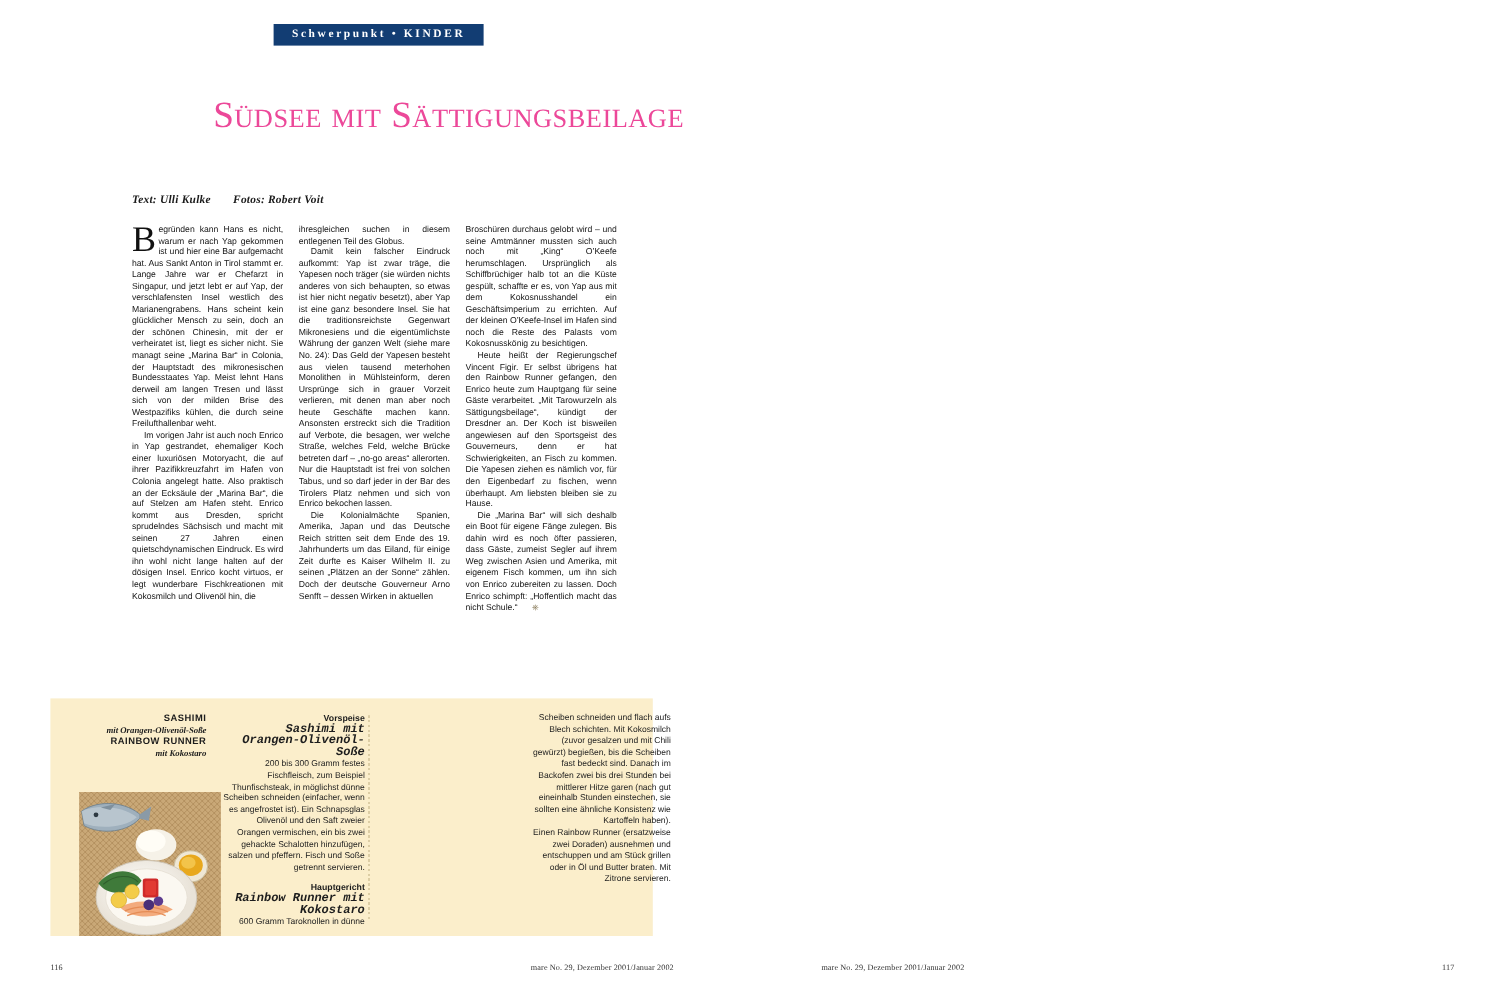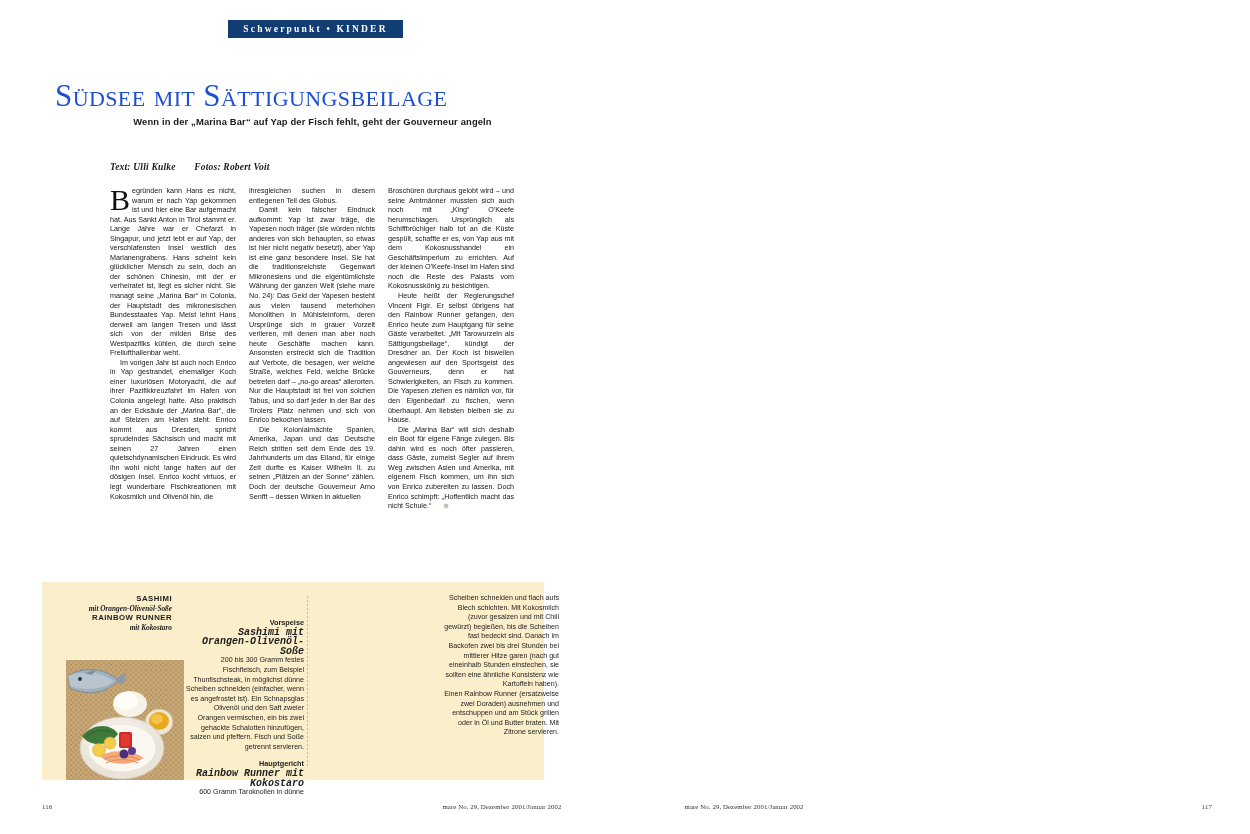--- a/index.html
+++ b/index.html
@@ -27,26 +27,26 @@
     text-align:center;
     line-height:18px;
     height:18px;
     white-space:nowrap;
   }
   .badge-left{left:228px;top:20px;width:175px;}
 
   
   .headline{
     position:absolute;left:55px;top:78px;width:515px;
-    text-align:left;
+    text-align:right;
     font-family:"Liberation Serif",serif;
     font-weight:normal;
     font-size:31px;
     letter-spacing:0.4px;
-    color:#1d4ed8;
+    color:#ec4899;
     font-variant:small-caps;
     text-transform:none;
     white-space:nowrap;
   }
   .subhead{
     position:absolute;left:55px;top:116px;width:515px;
     text-align:center;
     font-size:9.4px;
     font-weight:bold;
     letter-spacing:0.15px;
@@ -94,21 +94,21 @@
   .endmark{display:inline-block;color:#7a6a45;font-size:7px;}
 
   
   .recipe{
     position:absolute;left:42px;top:582px;
     width:502px;height:198px;
     background:#FBEECB;
   }
   .rec-col{position:absolute;top:12px;font-size:7.1px;line-height:9.6px;color:#1d1d1d;text-align:right;}
   .rec-c1{left:12px;width:118px;}
-  .rec-c2{left:144px;width:118px;margin-top:24px;}
+  .rec-c2{left:144px;width:118px;}
   .rec-c4{left:373px;width:120px;margin-left:24px;}
   .rec-title{font-weight:bold;font-size:7.8px;letter-spacing:.45px;}
   .rec-sub{font-style:italic;font-size:7.3px;font-family:"Liberation Serif",serif;font-weight:bold;}
   .rec-h{font-weight:bold;font-size:7.3px;}
   .rec-i{font-style:italic;font-weight:bold;font-size:10px;font-family:Liberation Mono, monospace;}
   .rec-body{font-size:7.1px;line-height:9.6px;}
   .rec-gap{height:7px;}
   .divider{
     position:absolute;top:14px;left:265px;width:1px;height:170px;
     background:repeating-linear-gradient(to bottom,#c9b98c 0 2px,transparent 2px 4px);
@@ -136,21 +136,20 @@
 <body>
 
 <div class="spread">
 
   <div class="page page-left">
 
     <div class="badge badge-left">Schwerpunkt • KINDER</div>
 
     <div class="headline">Südsee mit Sättigungsbeilage</div>
 
-    <div class="subhead">Wenn in der „Marina Bar“ auf Yap der Fisch fehlt, geht der Gouverneur angeln</div>
 
     <div class="byline">
       <span>Text: Ulli Kulke</span>
       <span>Fotos: Robert Voit</span>
     </div>
 
     <div class="cols">
       <div class="col">
         <p class="first"><span class="dropcap">B</span><span>egründen kann Hans es nicht, warum er nach Yap gekommen ist und hier eine Bar aufgemacht hat. Aus Sankt Anton in Tirol stammt er. Lange Jahre war er Chefarzt in Singapur, und jetzt lebt er auf Yap, der verschlafensten Insel westlich des Marianengrabens. Hans scheint kein glücklicher Mensch zu sein, doch an der schönen Chinesin, mit der er verheiratet ist, liegt es sicher nicht. Sie managt seine „Marina Bar“ in Colonia, der Hauptstadt des mikronesischen Bundesstaates Yap. Meist lehnt Hans derweil am langen Tresen und lässt sich von der milden Brise des Westpazifiks kühlen, die durch seine Freilufthallenbar weht.</span></p>
         <p>Im vorigen Jahr ist auch noch Enrico in Yap gestrandet, ehemaliger Koch einer luxuriösen Motoryacht, die auf ihrer Pazifikkreuzfahrt im Hafen von Colonia angelegt hatte. Also praktisch an der Ecksäule der „Marina Bar“, die auf Stelzen am Hafen steht. Enrico kommt aus Dresden, spricht sprudelndes Sächsisch und macht mit seinen 27 Jahren einen quietschdynamischen Eindruck. Es wird ihn wohl nicht lange halten auf der dösigen Insel. Enrico kocht virtuos, er legt wunderbare Fischkreationen mit Kokosmilch und Olivenöl hin, die</p>

